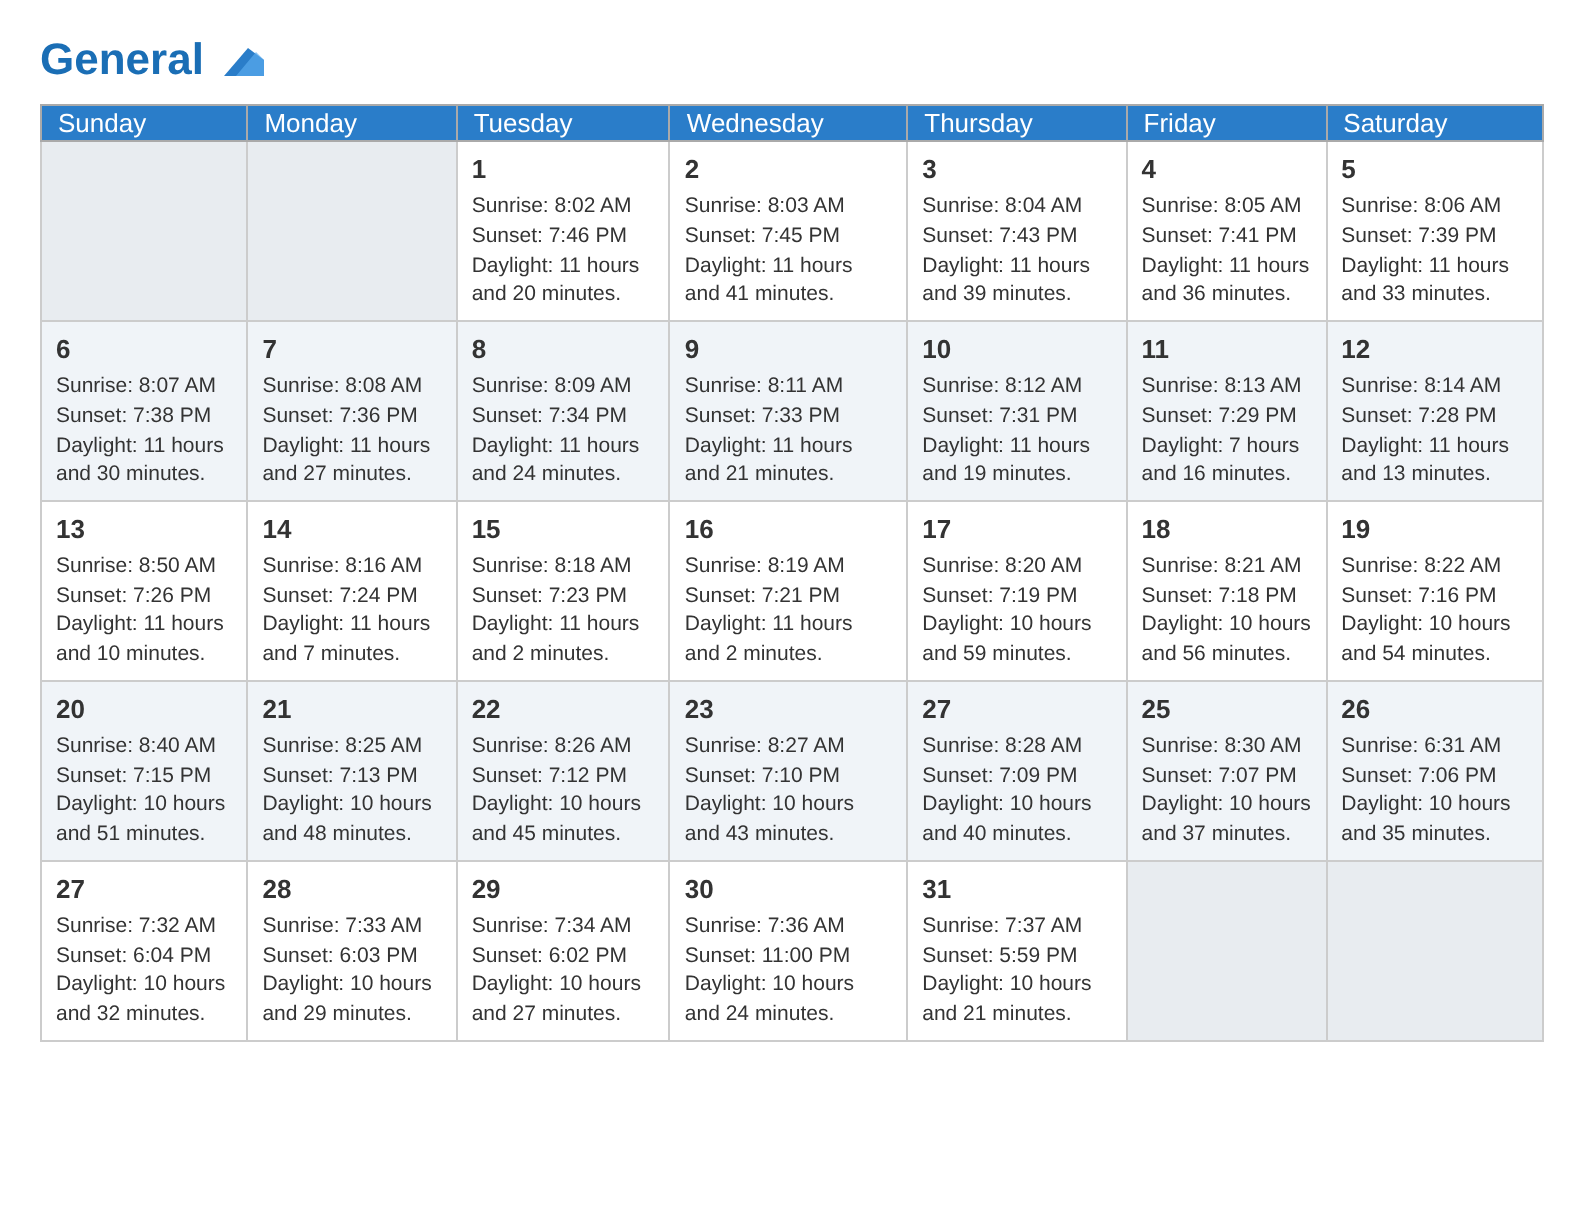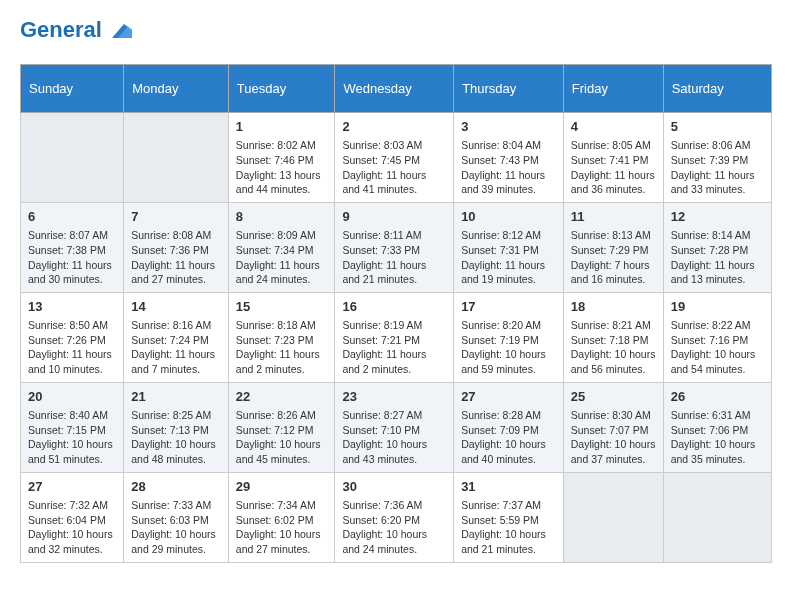--- a/index.html
+++ b/index.html
@@ -11,21 +11,21 @@
       overflow: hidden;
     }
     .page {
       width: 792px;
       padding: 16px 20px 10px 20px;
     }
     .header {
       display: flex;
       align-items: flex-start;
       justify-content: space-between;
-      margin-bottom: 24px;
+      margin-bottom: 12px;
     }
     .logo {
       display: flex;
       align-items: center;
     }
     .logo-text {
       font-size: 22px;
       font-weight: bold;
       color: #333;
       line-height: 1.1;
@@ -53,21 +53,21 @@
     }
     table {
       width: 100%;
       border-collapse: collapse;
       font-size: 11px;
     }
     thead tr th {
       background-color: #2a7dc9;
       color: #fff;
       text-align: left;
-      padding: 16px 8px;
+      padding: 1px 8px;
       font-size: 13px;
       font-weight: normal;
       border: 1px solid #aaa;
     }
     tbody tr td {
       vertical-align: top;
       padding: 5px 7px;
       border: 1px solid #ccc;
       color: #333;
       line-height: 1.4;
@@ -127,21 +127,21 @@
         </tr>
     </thead>
     <tbody id="calendar-body">
     <tr>
           <td class="empty"></td>
           <td class="empty"></td>
           <td>
             <span class="day-num">1</span>
             <div class="day-info">Sunrise: 8:02 AM</div>
             <div class="day-info">Sunset: 7:46 PM</div>
-            <div class="day-info">Daylight: 13 hours and 44 minutes.</div>
+            <div class="day-info">Daylight: 11 hours and 20 minutes.</div>
           </td>
           <td>
             <span class="day-num">2</span>
             <div class="day-info">Sunrise: 8:03 AM</div>
             <div class="day-info">Sunset: 7:45 PM</div>
             <div class="day-info">Daylight: 11 hours and 41 minutes.</div>
           </td>
           <td>
             <span class="day-num">3</span>
             <div class="day-info">Sunrise: 8:04 AM</div>
@@ -308,21 +308,21 @@
           </td>
           <td>
             <span class="day-num">29</span>
             <div class="day-info">Sunrise: 7:34 AM</div>
             <div class="day-info">Sunset: 6:02 PM</div>
             <div class="day-info">Daylight: 10 hours and 27 minutes.</div>
           </td>
           <td>
             <span class="day-num">30</span>
             <div class="day-info">Sunrise: 7:36 AM</div>
-            <div class="day-info">Sunset: 6:20 PM</div>
+            <div class="day-info">Sunset: 11:00 PM</div>
             <div class="day-info">Daylight: 10 hours and 24 minutes.</div>
           </td>
           <td>
             <span class="day-num">31</span>
             <div class="day-info">Sunrise: 7:37 AM</div>
             <div class="day-info">Sunset: 5:59 PM</div>
             <div class="day-info">Daylight: 10 hours and 21 minutes.</div>
           </td>
           <td class="empty"></td>
           <td class="empty"></td>

